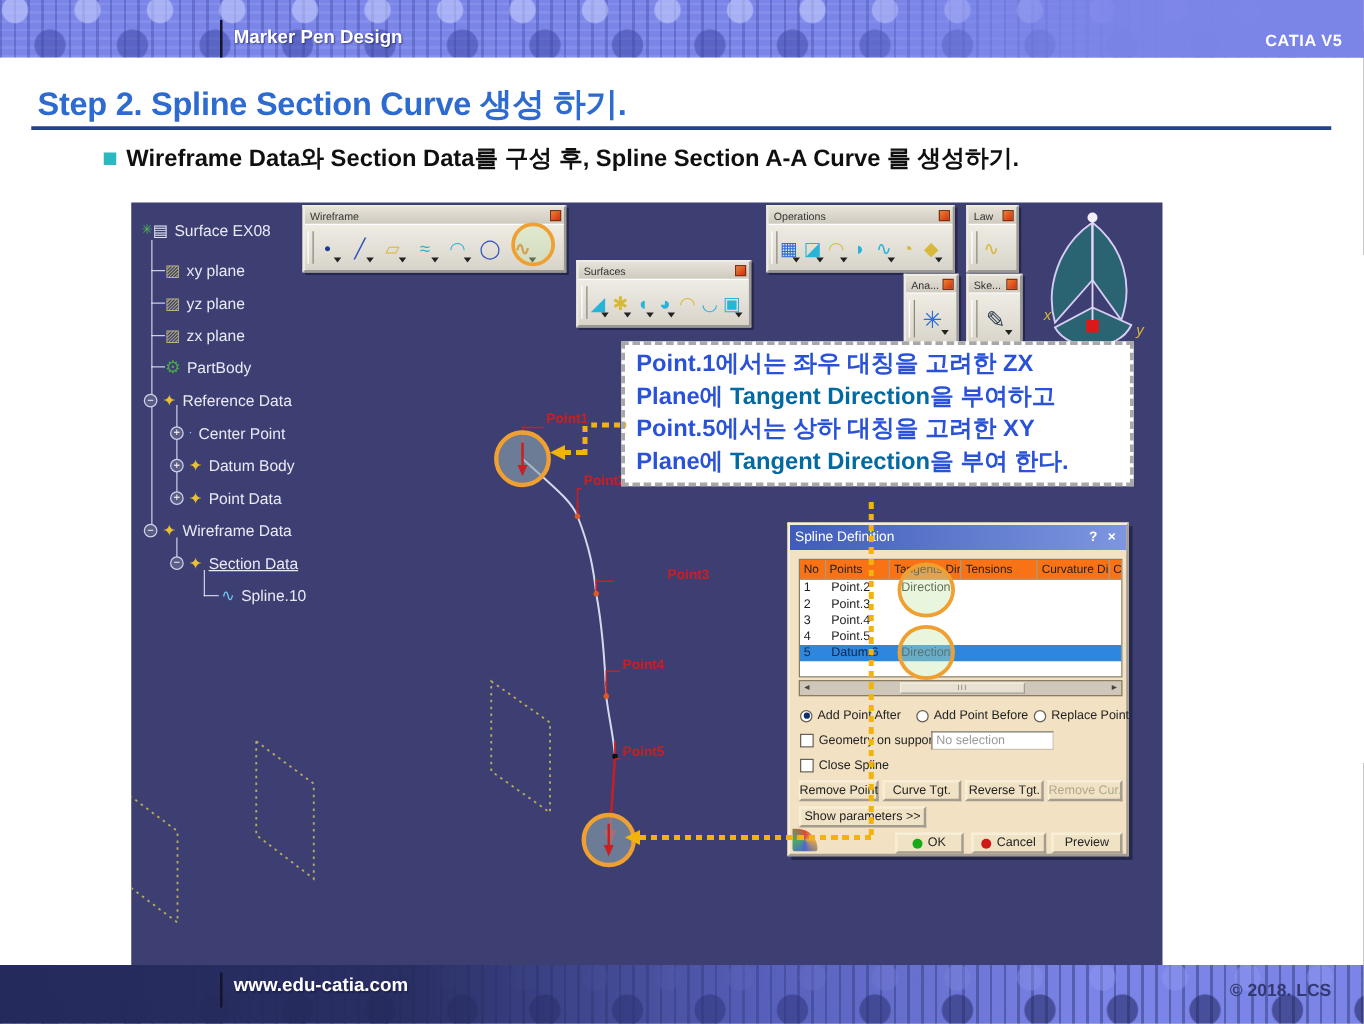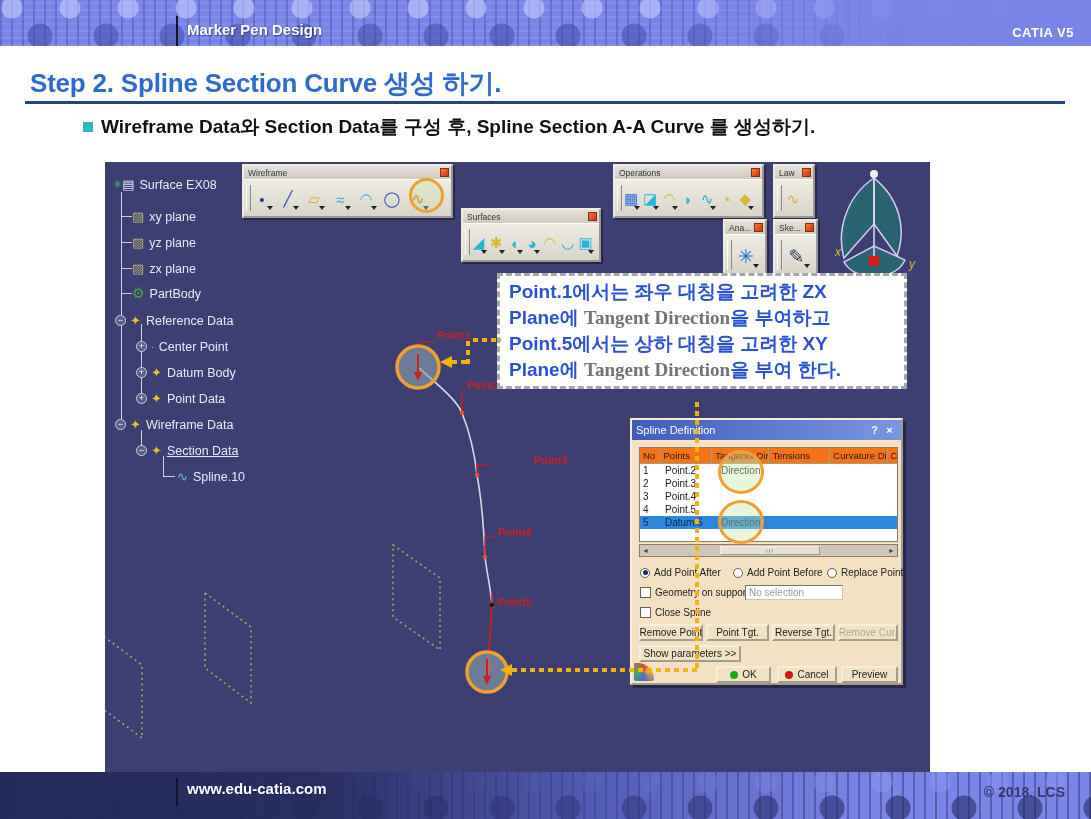--- a/index.html
+++ b/index.html
@@ -57,21 +57,21 @@
   .dd::after{content:"";position:absolute;right:0;bottom:1px;border-left:3px solid transparent;
     border-right:3px solid transparent;border-top:4px solid #222;}
   .hl-ring{position:absolute;width:35px;height:35px;border:3.5px solid #f0a030;border-radius:50%;
     background:rgba(200,228,170,.38);}
   
   .plabel{position:absolute;color:#c82020;font-size:11px;font-weight:bold;}
   
   .callout{position:absolute;left:497px;top:273px;width:410px;height:116px;background:#fff;
     border:3px dashed #a8a8a8;padding:3px 9px;z-index:30;}
   .callout div{font-size:19px;font-weight:bold;line-height:26px;color:#2a52d8;white-space:nowrap;}
-  .callout .red{color:#737373;font-family:Liberation Serif, serif;}
+  .callout .red{color:#0369a1;}
   
   .dlg{position:absolute;left:630px;top:418px;width:273px;height:267px;background:#f2e2c3;
     border:2px outset #f8eed8;box-shadow:3px 3px 0 rgba(15,15,40,.5);z-index:40;}
   .dlg-t{height:20px;background:linear-gradient(90deg,#3f5cba,#7e96e0);display:flex;align-items:center;
     padding:0 4px;color:#fff;font-size:11px;}
   .dlg-t .sp{flex:1;}
   .tbtn{width:15px;height:14px;display:inline-flex;align-items:center;justify-content:center;color:#fff;
     font-size:11px;font-weight:bold;}
   .dtbl{position:absolute;left:7px;top:27px;width:259px;height:95px;background:#fff;border:1px solid #8a7c60;font-size:9.5px;}
   .dhead{display:flex;height:16px;background:#f97316;border-bottom:1px solid #a89c80;}
@@ -396,21 +396,21 @@
       <span>Geometry on support</span>
     </div>
     <div class="dfield" style="left:113px;top:165px;">No selection</div>
 
     <div class="opt" style="left:8px;top:187px;">
       <span class="chk"></span>
       <span>Close Spline</span>
     </div>
 
     <div class="dbtn" style="left:7px;top:204px;width:64px;">Remove Point</div>
-    <div class="dbtn" style="left:74px;top:204px;width:63px;">Point Tgt.</div>
+    <div class="dbtn" style="left:74px;top:204px;width:63px;">Curve Tgt.</div>
     <div class="dbtn" style="left:140px;top:204px;width:63px;">Reverse Tgt.</div>
     <div class="dbtn dis" style="left:206px;top:204px;width:60px;">Remove Cur.</div>
     <div class="dbtn" style="left:7px;top:225px;width:102px;">Show parameters &gt;&gt;</div>
 
     <div class="dbtn" style="left:84px;top:246px;width:55px;">
       <span class="dot" style="background:#18a818;"></span>
       <span>OK</span>
     </div>
     <div class="dbtn" style="left:145px;top:246px;width:60px;">
       <span class="dot" style="background:#d01818;"></span>

